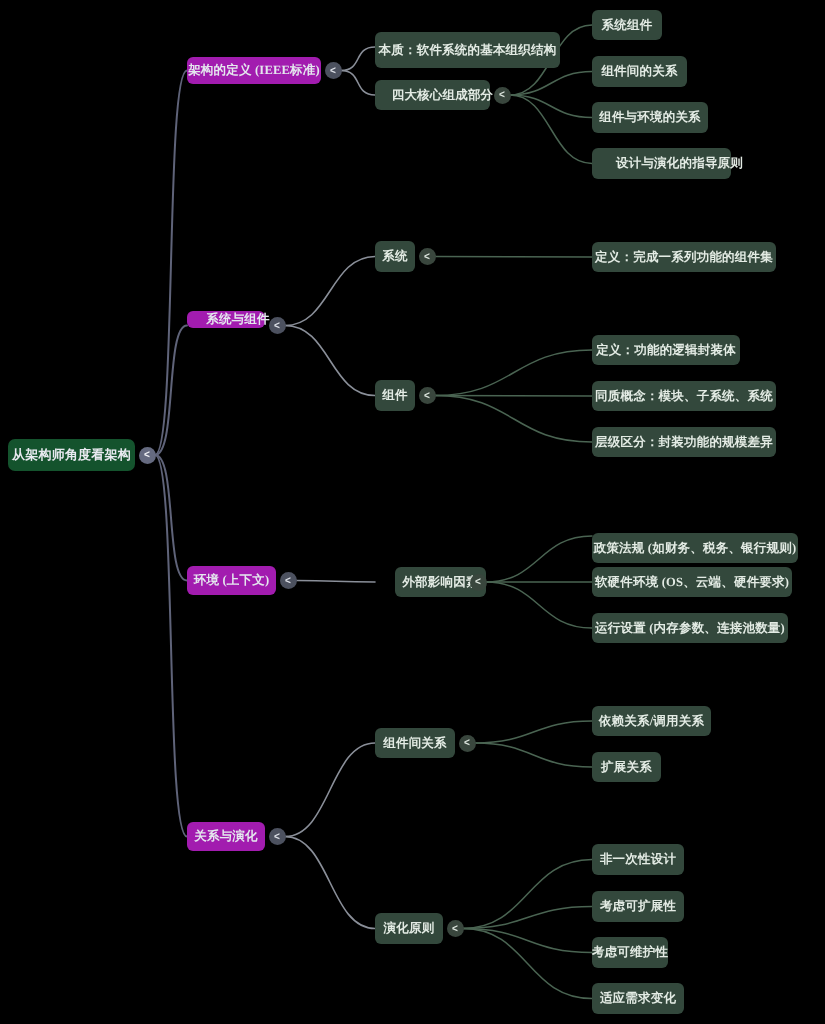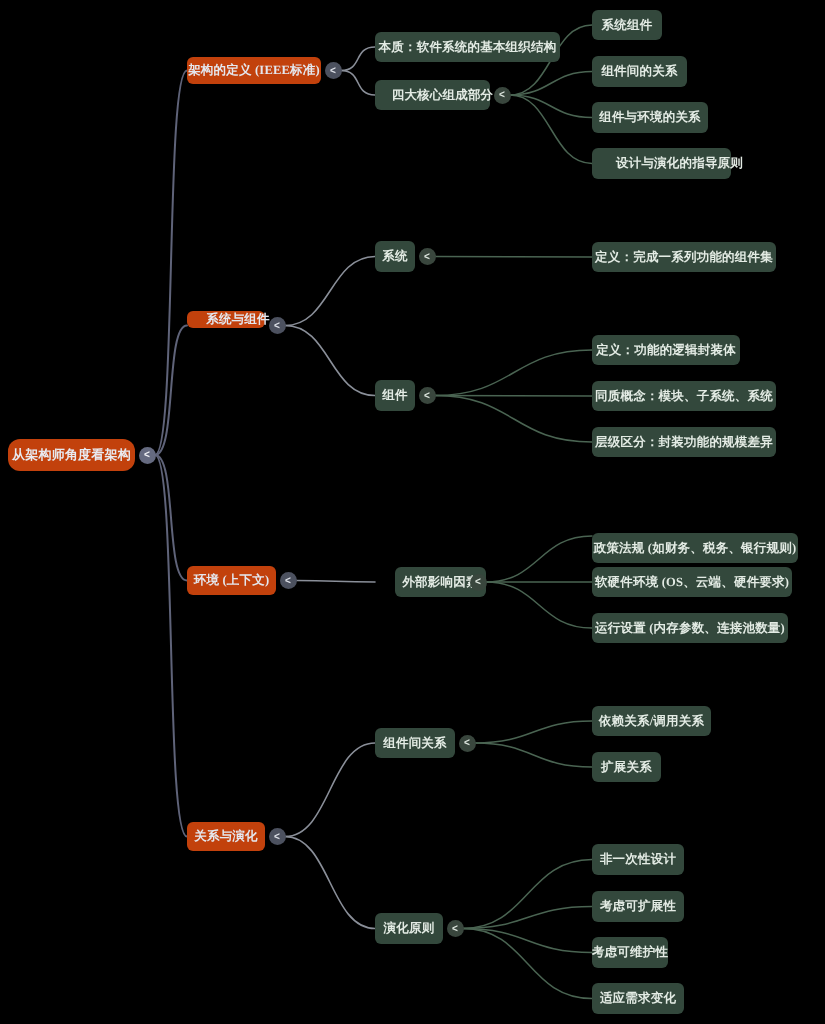--- a/index.html
+++ b/index.html
@@ -34,27 +34,27 @@
     display: flex;
     align-items: center;
     justify-content: center;
     border-radius: 6px;
     white-space: nowrap;
     letter-spacing: 0.2px;
     font-weight: 700;
     text-rendering: geometricPrecision;
   }
   .node-root {
-    background: #c2410c;
+    background: #14532d;
     color: #e8eaf0;
     font-size: 13px;
-    border-radius: 12px;
+    border-radius: 7px;
   }
   .node-l1 {
-    background: #c2410c;
+    background: #a21caf;
     color: #e4e7ee;
     font-size: 12.5px;
   }
   .node-l2, .node-l3 {
     background: #33483c;
     color: #e3ebe4;
     font-size: 12.5px;
   }
   .badge {
     position: absolute;
@@ -119,21 +119,21 @@
       <path d="M 463 928.5 C 527.5 928.5, 527.5 998.5, 592 998.5" fill="none" stroke="#4a6452" stroke-width="1.5" stroke-linecap="round"></path>
     </svg>
 <div class="node node-root" style="left: 8px; top: 439px; width: 127px; height: 32px;">从架构师角度看架构</div>
     <div class="badge badge-root" style="left: 138.5px; top: 446.5px;">
       <span>&lt;</span>
     </div>
     <div class="node node-l1" style="left: 187px; top: 57px; width: 134px; height: 27px;">架构的定义 (IEEE标准)</div>
     <div class="badge badge-l1" style="left: 324.5px; top: 62px;">
       <span>&lt;</span>
     </div>
-    <div class="node node-l2" style="left: 375px; top: 32px; width: 185px; height: 30px;">本质：软件系统的基本组织结构</div>
+    <div class="node node-l2" style="left: 375px; top: 32px; width: 185px; height: 36px;">本质：软件系统的基本组织结构</div>
     <div class="node node-l2" style="left: 375px; top: 80px; width: 115px; height: 30px; padding-left: 20px;">四大核心组成部分</div>
     <div class="badge badge-l2" style="left: 493.5px; top: 86.5px;">
       <span>&lt;</span>
     </div>
     <div class="node node-l3" style="left: 592px; top: 10px; width: 70px; height: 30px;">系统组件</div>
     <div class="node node-l3" style="left: 592px; top: 56px; width: 95px; height: 31px;">组件间的关系</div>
     <div class="node node-l3" style="left: 592px; top: 102px; width: 116px; height: 31px;">组件与环境的关系</div>
     <div class="node node-l3" style="left: 592px; top: 148px; width: 139px; height: 31px; padding-left: 36px;">设计与演化的指导原则</div>
     <div class="node node-l1" style="left: 187px; top: 311px; width: 78px; height: 17px; padding-left: 24px;">系统与组件</div>
     <div class="badge badge-l1" style="left: 268.5px; top: 317px;">

